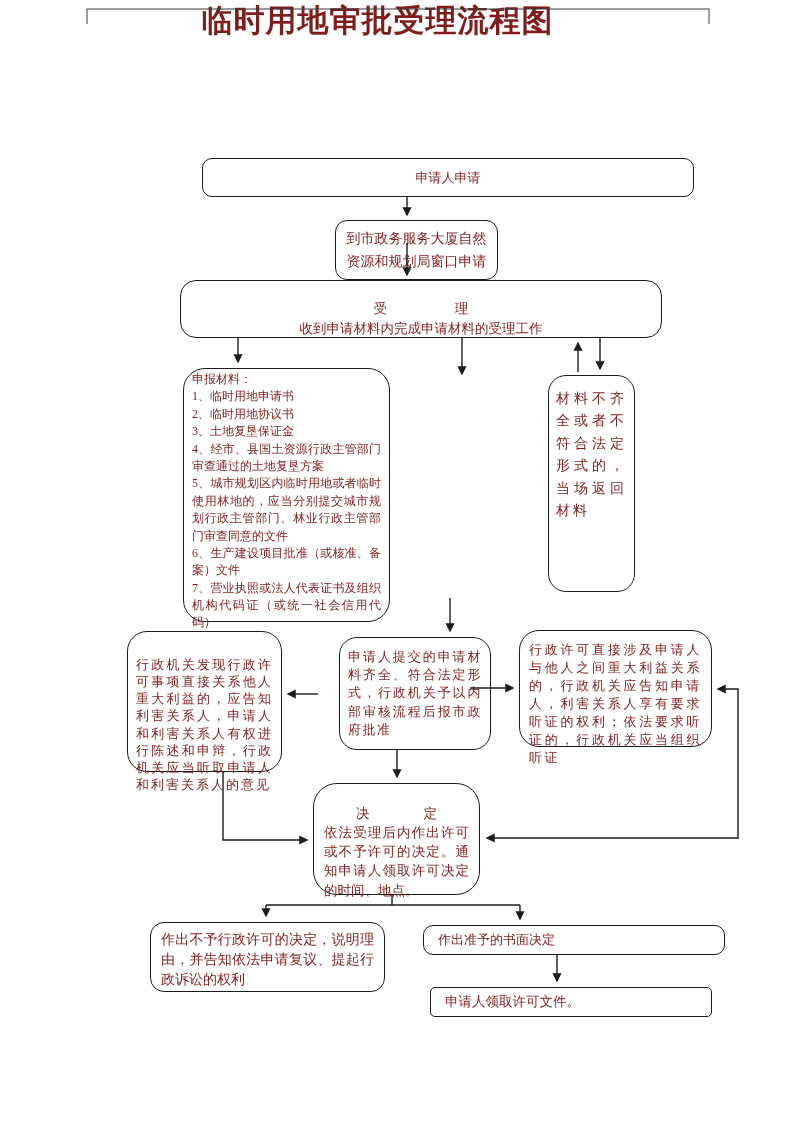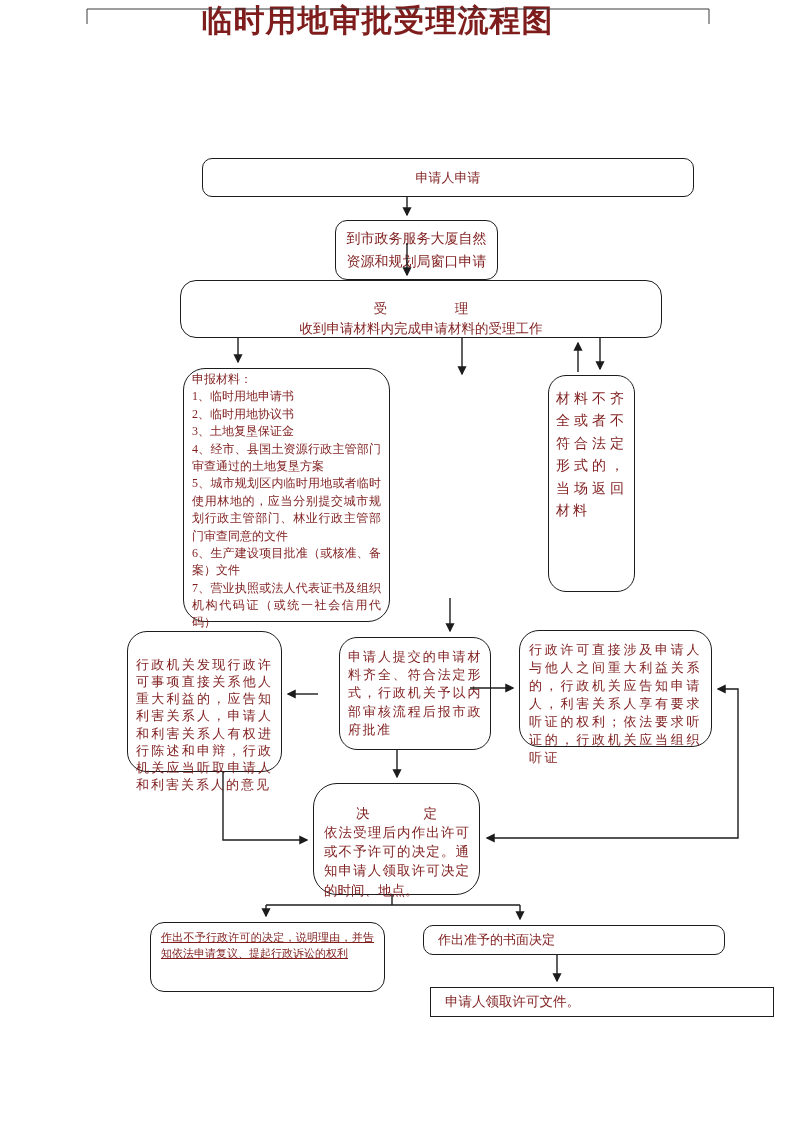--- a/index.html
+++ b/index.html
@@ -34,23 +34,23 @@
   .b2{left:335px;top:220px;width:163px;height:60px;border-radius:12px;font-size:14px;line-height:1.65;padding:0 8px;}
   .b3{left:180px;top:280px;width:482px;height:58px;border-radius:16px;justify-content:flex-start;padding-top:3px;font-size:13.5px;line-height:1.45;}
   .b4{left:183px;top:368px;width:207px;height:254px;border-radius:22px;padding:2px 8px;font-size:12px;line-height:1.45;}
   .b5{left:406px;top:380px;width:106px;height:218px;border-radius:18px;padding:10px 7px;line-height:1.55;}
   .b6{left:548px;top:375px;width:87px;height:217px;border-radius:18px;padding:12px 7px;font-size:14px;letter-spacing:3px;line-height:1.6;}
   .b7{left:127px;top:631px;width:155px;height:141px;border-radius:20px;padding:24px 8px;letter-spacing:2px;line-height:1.32;}
   .b8{left:318px;top:637px;width:152px;height:113px;border-radius:18px;padding:10px 8px;letter-spacing:1.5px;line-height:1.4;margin-left:21px;}
   .b9{left:519px;top:630px;width:193px;height:117px;border-radius:20px;padding:10px 9px;letter-spacing:2.5px;line-height:1.38;}
   .b10{left:313px;top:783px;width:167px;height:112px;border-radius:24px;padding:5px 10px;font-size:13.5px;line-height:1.42;}
   .b10 .bodytext{text-align:justify;}
-  .b11{left:150px;top:922px;width:235px;height:70px;border-radius:14px;padding:7px 10px;font-size:11px;line-height:1.42;text-decoration:underline;}
+  .b11{left:150px;top:922px;width:235px;height:70px;border-radius:14px;padding:7px 10px;font-size:14px;line-height:1.42;}
   .b12{left:423px;top:925px;width:302px;height:30px;border-radius:10px;display:flex;align-items:center;padding-left:14px;font-size:13px;}
-  .b13{left:430px;top:987px;width:344px;height:30px;border-radius:0;display:flex;align-items:center;padding-left:14px;font-size:13.5px;}
+  .b13{left:430px;top:987px;width:282px;height:30px;border-radius:5px;display:flex;align-items:center;padding-left:14px;font-size:13.5px;}
   .heading{display:block;width:100%;text-align:center;margin-top:15px;}
   .bodytext{display:block;width:100%;}
   .b3 .bodytext{text-align:center;}
   svg.connectors{
     position:absolute;left:0;top:0;width:793px;height:1122px;
     pointer-events:none;
   }
   svg.connectors line, svg.connectors polyline{
     stroke:#1c1c1c;stroke-width:1.4;fill:none;
   }

